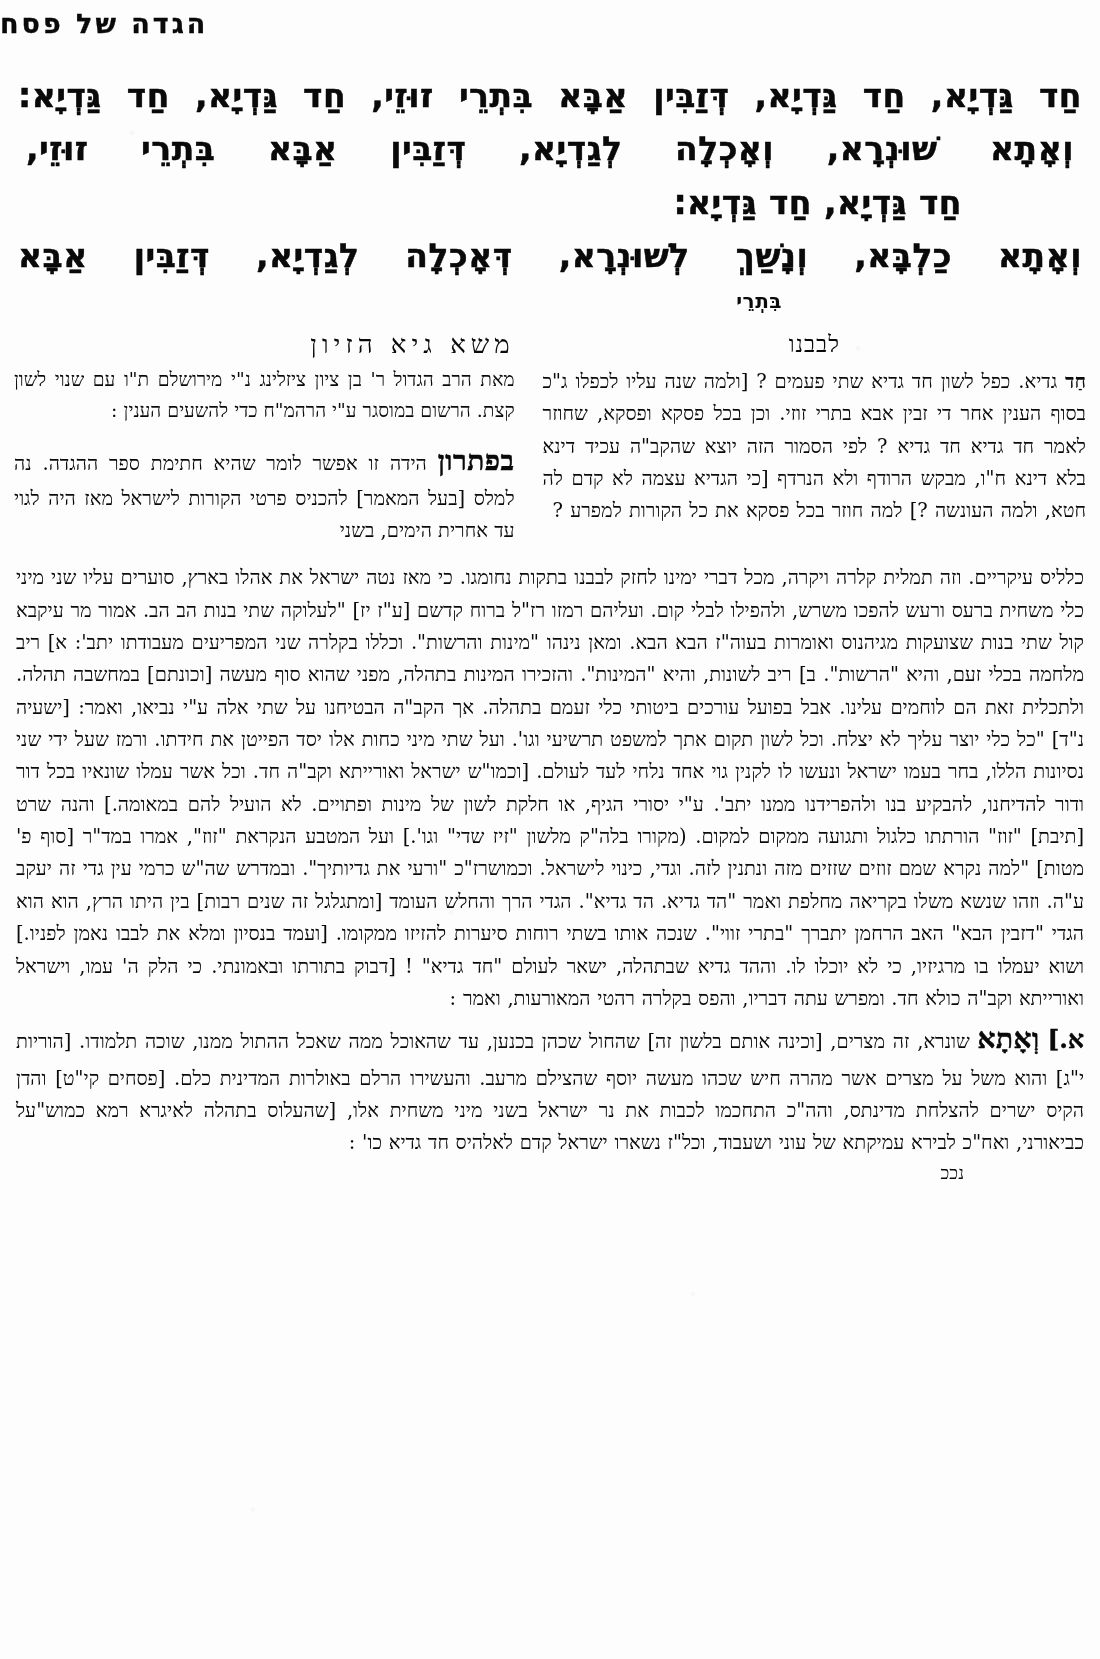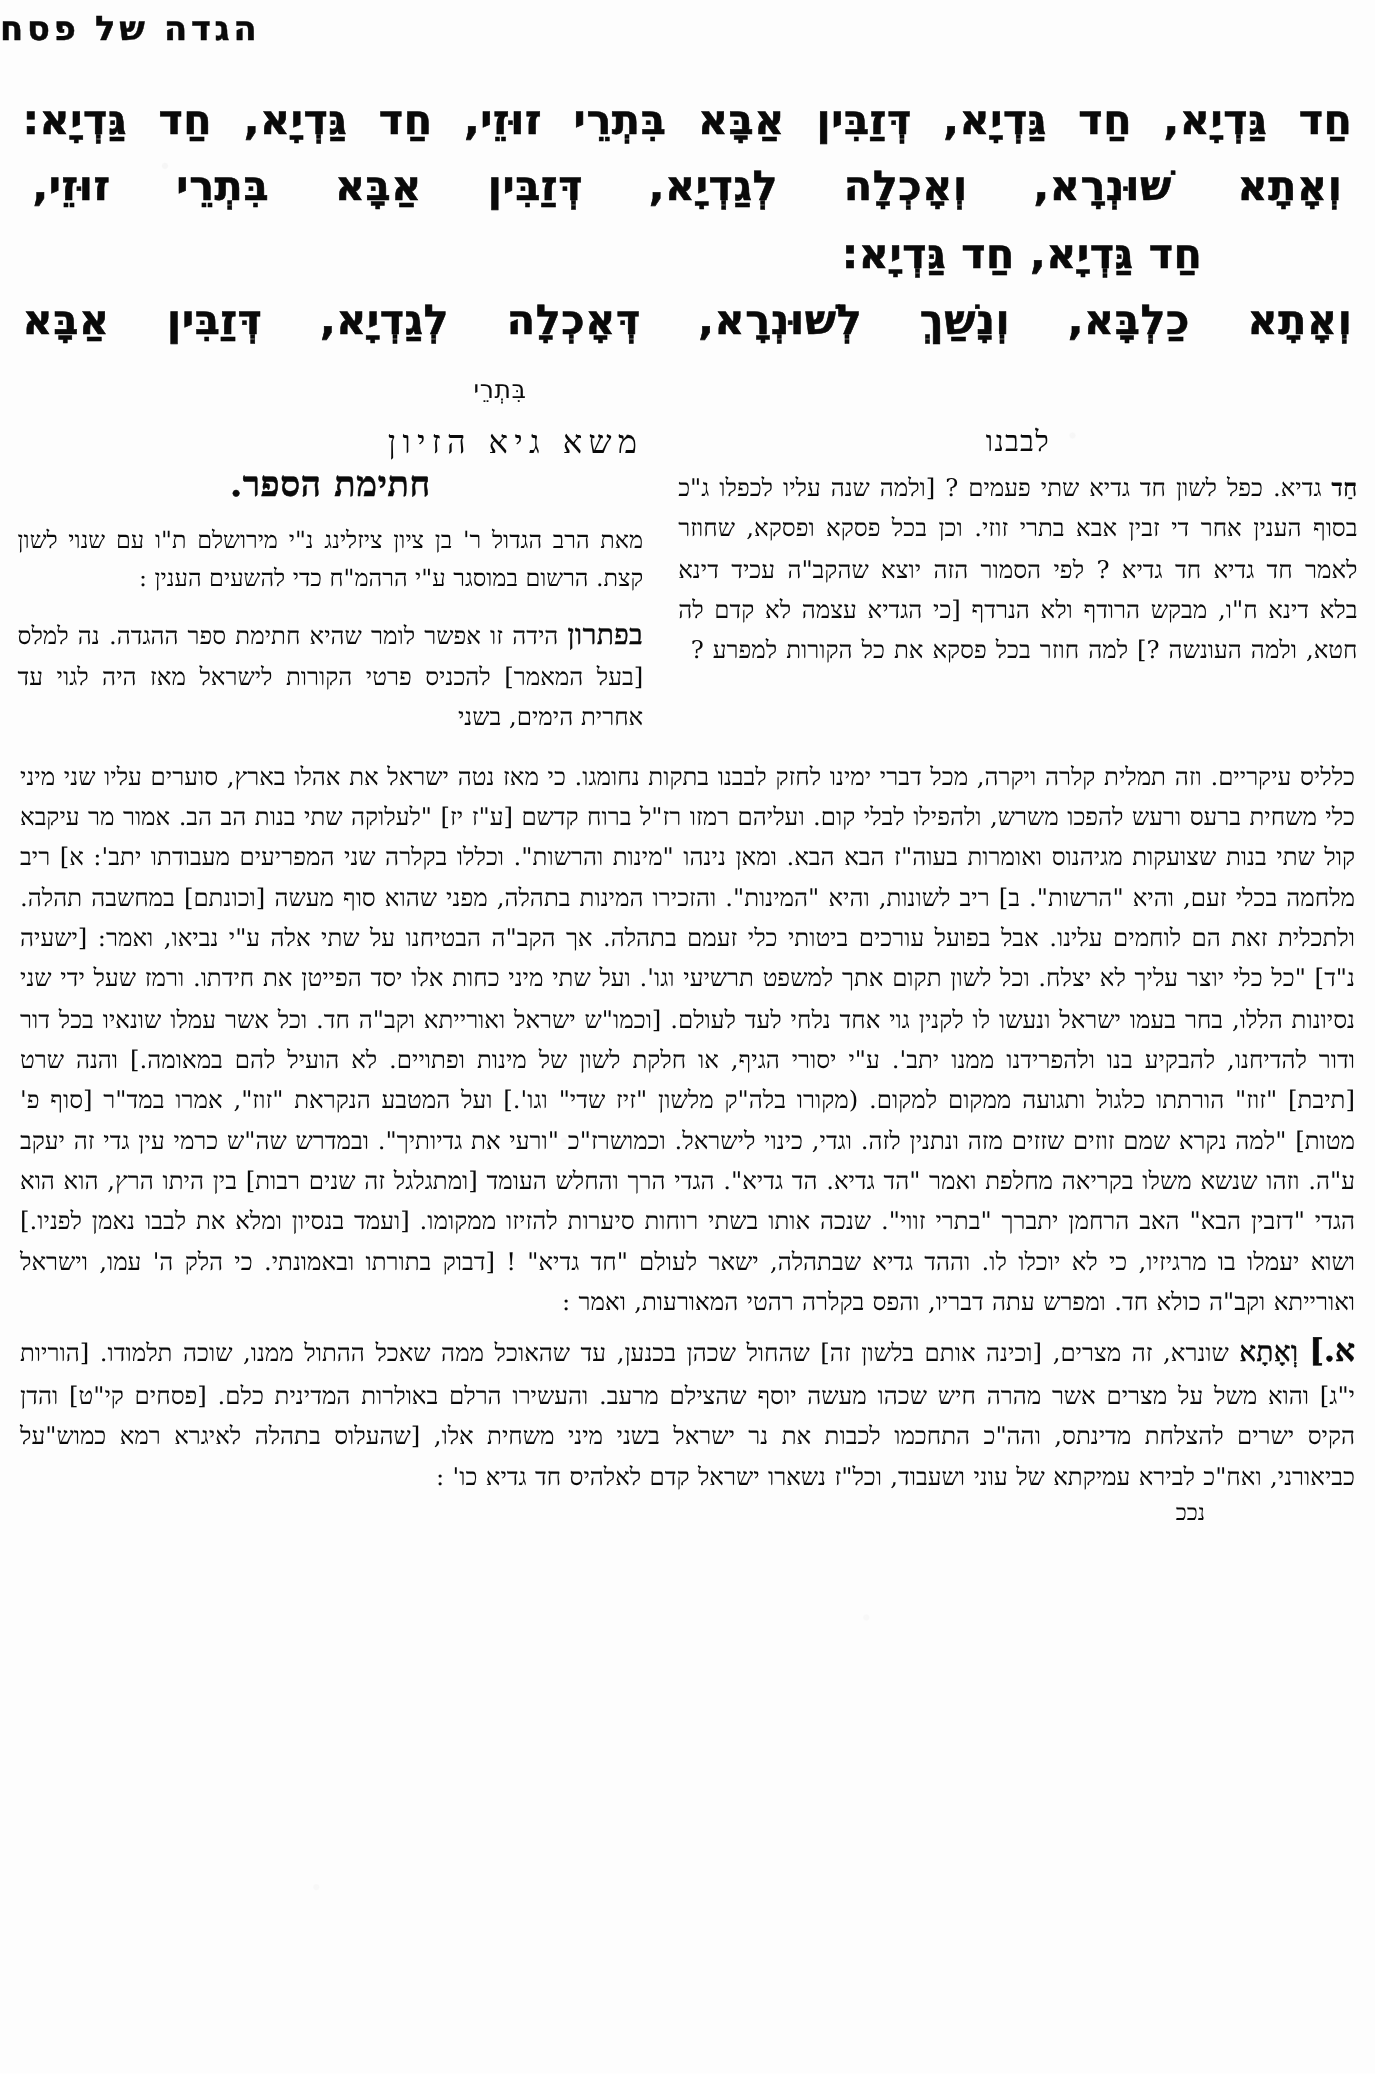--- a/index.html
+++ b/index.html
@@ -47,22 +47,22 @@
     letter-spacing:.5px;
     font-family:"DejaVu Sans","Liberation Sans",sans-serif;
     -webkit-text-stroke:.45px #000;
   }
   .stanza .ln{ display:block; white-space:nowrap; }
   .ln-1{text-align:justify;text-align-last:justify;}
   .ln-2{text-align:justify;text-align-last:justify;padding:0 8px;}
   .ln-3{text-align:right;padding-right:120px;}
   .ln-4{text-align:justify;text-align-last:justify;}
   .ln-5{
-    font-size:20px;font-weight:normal;
-    text-align:center;padding-right:300px;margin-top:12px;
+    font-size:20px;font-weight:bold;
+    text-align:right;padding-right:300px;margin-top:2px;
     -webkit-text-stroke:0;
   }
 
   
   .cols{
     display:flex;
     margin:10px 14px 0 14px;
     gap:0;
     align-items:flex-start;
   }
@@ -107,22 +107,22 @@
     margin-top:4px;
   }
   .body-open{
     font-size:19.5px;
     line-height:1.62;
     text-align:justify;
     text-align-last:right;
     margin-top:12px;
   }
   .bigword{
-    font-size:22px;
-    font-weight:normal;
+    font-size:28px;
+    font-weight:bold;
     -webkit-text-stroke:.45px #000;
     letter-spacing:.5px;
   }
 
   
   .main{
     margin:6px 16px 0 16px;
     font-size:19.5px;
     line-height:1.66;
     text-align:justify;
@@ -159,21 +159,20 @@
     <div class="col-right">
       <div class="sec-title">לבבנו</div>
       <div class="qtext">
         <span class="lead">חַד</span>
         <span>גדיא. כפל לשון חד גדיא שתי פעמים ? [ולמה שנה עליו לכפלו ג"כ בסוף הענין אחר די זבין אבא בתרי זוזי. וכן בכל פסקא ופסקא, שחוזר לאמר חד גדיא חד גדיא ? לפי הסמור הזה יוצא שהקב"ה עכיד דינא בלא דינא ח"ו, מבקש הרודף ולא הנרדף [כי הגדיא עצמה לא קדם לה חטא, ולמה העונשה ?] למה חוזר בכל פסקא את כל הקורות למפרע ?</span>
       </div>
     </div>
 
     <div class="col-left">
       <div class="mini-head">משא גיא הזיון</div>
-      <div class="sec-title-big">חתימת הספר.</div>
       <div class="attrib">מאת הרב הגדול ר' בן ציון ציזלינג נ"י מירושלם ת"ו עם שנוי לשון קצת. הרשום במוסגר ע"י הרהמ"ח כדי להשעים הענין :</div>
       <div class="body-open">
         <span class="bigword">בפתרון</span>
         <span>הידה זו אפשר לומר שהיא חתימת ספר ההגדה. נה למלס [בעל המאמר] להכניס פרטי הקורות לישראל מאז היה לגוי עד אחרית הימים, בשני</span>
       </div>
     </div>
   </div>
 
   <div class="spacer-sm"></div>
 

